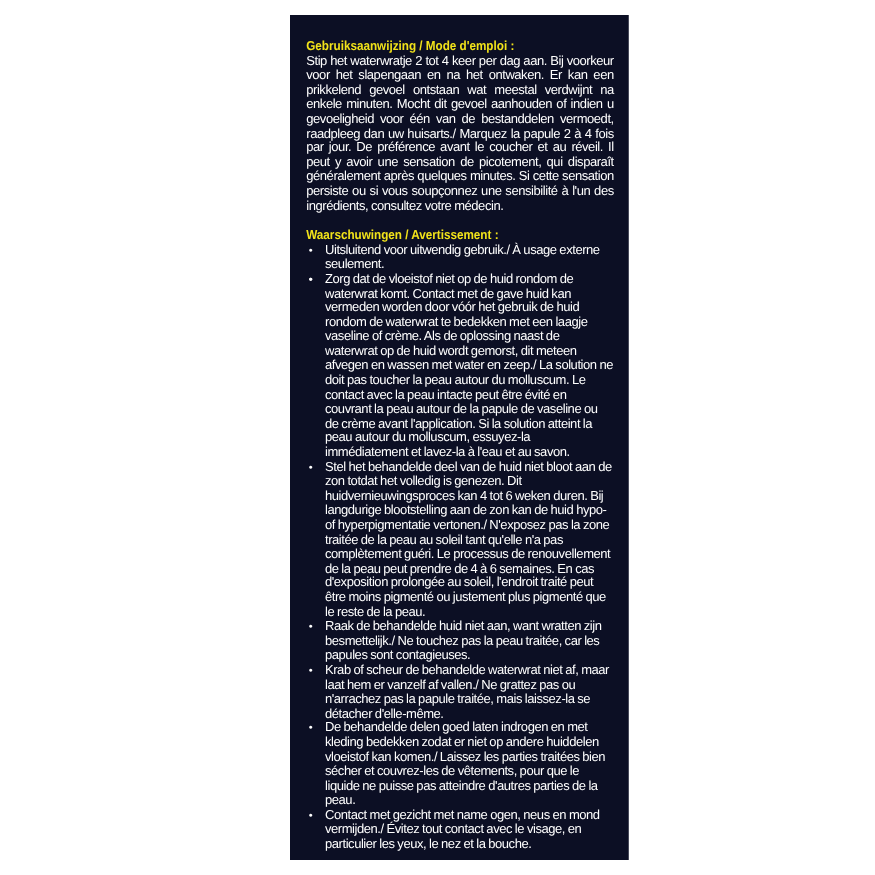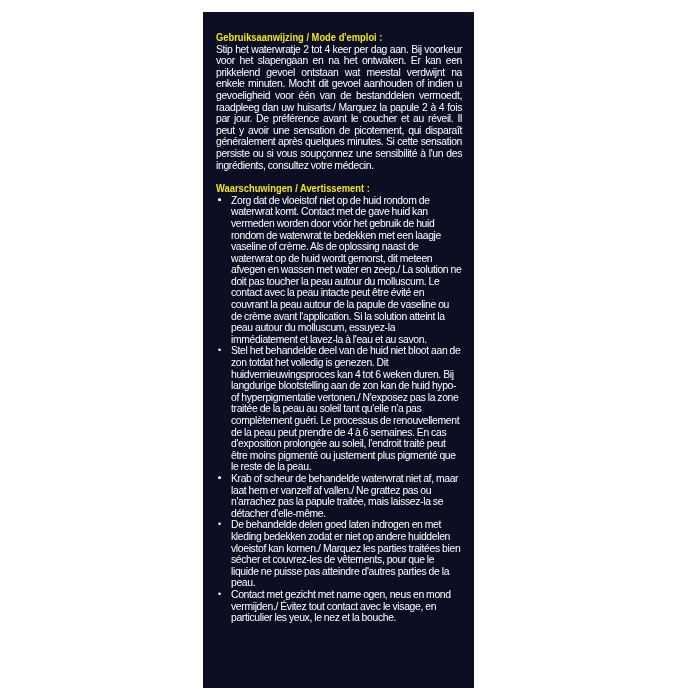--- a/index.html
+++ b/index.html
@@ -1,18 +1,18 @@
 <!DOCTYPE html>
 <html><head>
 <meta charset="utf-8">
 <style>
   html, body { margin: 0; padding: 0; background: #ffffff; }
   body { width: 700px; height: 700px; position: relative; overflow: hidden; }
   .panel {
-    position: absolute; left: 203px; top: 12px; width: 271px; height: 676px;
+    position: absolute; left: 232px; top: 12px; width: 271px; height: 676px;
     background: #0c0f24; box-sizing: border-box; padding: 20px 12px 0 13px;
     font-family: "Liberation Sans", sans-serif; color: #ffffff;
   }
   .heading {
     color: #f2e31a; font-weight: bold; font-size: 10.4px; line-height: 11.6px;
     transform: scaleX(0.9); transform-origin: left; white-space: nowrap;
   }
   .para {
     font-size: 10.4px; line-height: 11.6px; text-align: justify;
     letter-spacing: -0.35px; word-spacing: -0.3px;
@@ -31,24 +31,24 @@
 </head>
 <body>
 
 <div class="panel">
   <div class="heading">Gebruiksaanwijzing / Mode d'emploi :</div>
   <div class="para">Stip het waterwratje 2 tot 4 keer per dag aan. Bij voorkeur voor het slapengaan en na het ontwaken. Er kan een prikkelend gevoel ontstaan wat meestal verdwijnt na enkele minuten. Mocht dit gevoel aanhouden of indien u gevoeligheid voor één van de bestanddelen vermoedt, raadpleeg dan uw huisarts./ Marquez la papule 2 à 4 fois par jour. De préférence avant le coucher et au réveil. Il peut y avoir une sensation de picotement, qui disparaît généralement après quelques minutes. Si cette sensation persiste ou si vous soupçonnez une sensibilité à l'un des ingrédients, consultez votre médecin.</div>
 
   <div class="section2">
     <div class="heading">Waarschuwingen / Avertissement :</div>
     <ul class="warnings">
-      <li><span class="bullet">•</span></li>
+      <li><span class="bullet">•</span><span>Uitsluitend voor uitwendig gebruik./ À usage externe seulement.</span></li>
       <li><span class="bullet">•</span></li>
       <li><span class="bullet">•</span><span>Zorg dat de vloeistof niet op de huid rondom de waterwrat komt. Contact met de gave huid kan vermeden worden door vóór het gebruik de huid rondom de waterwrat te bedekken met een laagje vaseline of crème. Als de oplossing naast de waterwrat op de huid wordt gemorst, dit meteen afvegen en wassen met water en zeep./ La solution ne doit pas toucher la peau autour du molluscum. Le contact avec la peau intacte peut être évité en couvrant la peau autour de la papule de vaseline ou de crème avant l'application. Si la solution atteint la peau autour du molluscum, essuyez-la immédiatement et lavez-la à l'eau et au savon.</span></li>
       <li><span class="bullet">•</span><span>Stel het behandelde deel van de huid niet bloot aan de zon totdat het volledig is genezen. Dit huidvernieuwingsproces kan 4 tot 6 weken duren. Bij langdurige blootstelling aan de zon kan de huid hypo- of hyperpigmentatie vertonen./ N'exposez pas la zone traitée de la peau au soleil tant qu'elle n'a pas complètement guéri. Le processus de renouvellement de la peau peut prendre de 4 à 6 semaines. En cas d'exposition prolongée au soleil, l'endroit traité peut être moins pigmenté ou justement plus pigmenté que le reste de la peau.</span></li>
-      <li><span class="bullet">•</span></li>
+      <li><span class="bullet">•</span><span>Raak de behandelde huid niet aan, want wratten zijn besmettelijk./ Ne touchez pas la peau traitée, car les papules sont contagieuses.</span></li>
       <li><span class="bullet">•</span><span>Krab of scheur de behandelde waterwrat niet af, maar laat hem er vanzelf af vallen./ Ne grattez pas ou n'arrachez pas la papule traitée, mais laissez-la se détacher d'elle-même.</span></li>
-      <li><span class="bullet">•</span><span>De behandelde delen goed laten indrogen en met kleding bedekken zodat er niet op andere huiddelen vloeistof kan komen./ Marquez les parties traitées bien sécher et couvrez-les de vêtements, pour que le liquide ne puisse pas atteindre d'autres parties de la peau.</span></li>
+      <li><span class="bullet">•</span><span>De behandelde delen goed laten indrogen en met kleding bedekken zodat er niet op andere huiddelen vloeistof kan komen./ Laissez les parties traitées bien sécher et couvrez-les de vêtements, pour que le liquide ne puisse pas atteindre d'autres parties de la peau.</span></li>
       <li><span class="bullet">•</span><span>Contact met gezicht met name ogen, neus en mond vermijden./ Évitez tout contact avec le visage, en particulier les yeux, le nez et la bouche.</span></li>
 
     </ul>
   </div>
 </div>
 
 </body></html>

